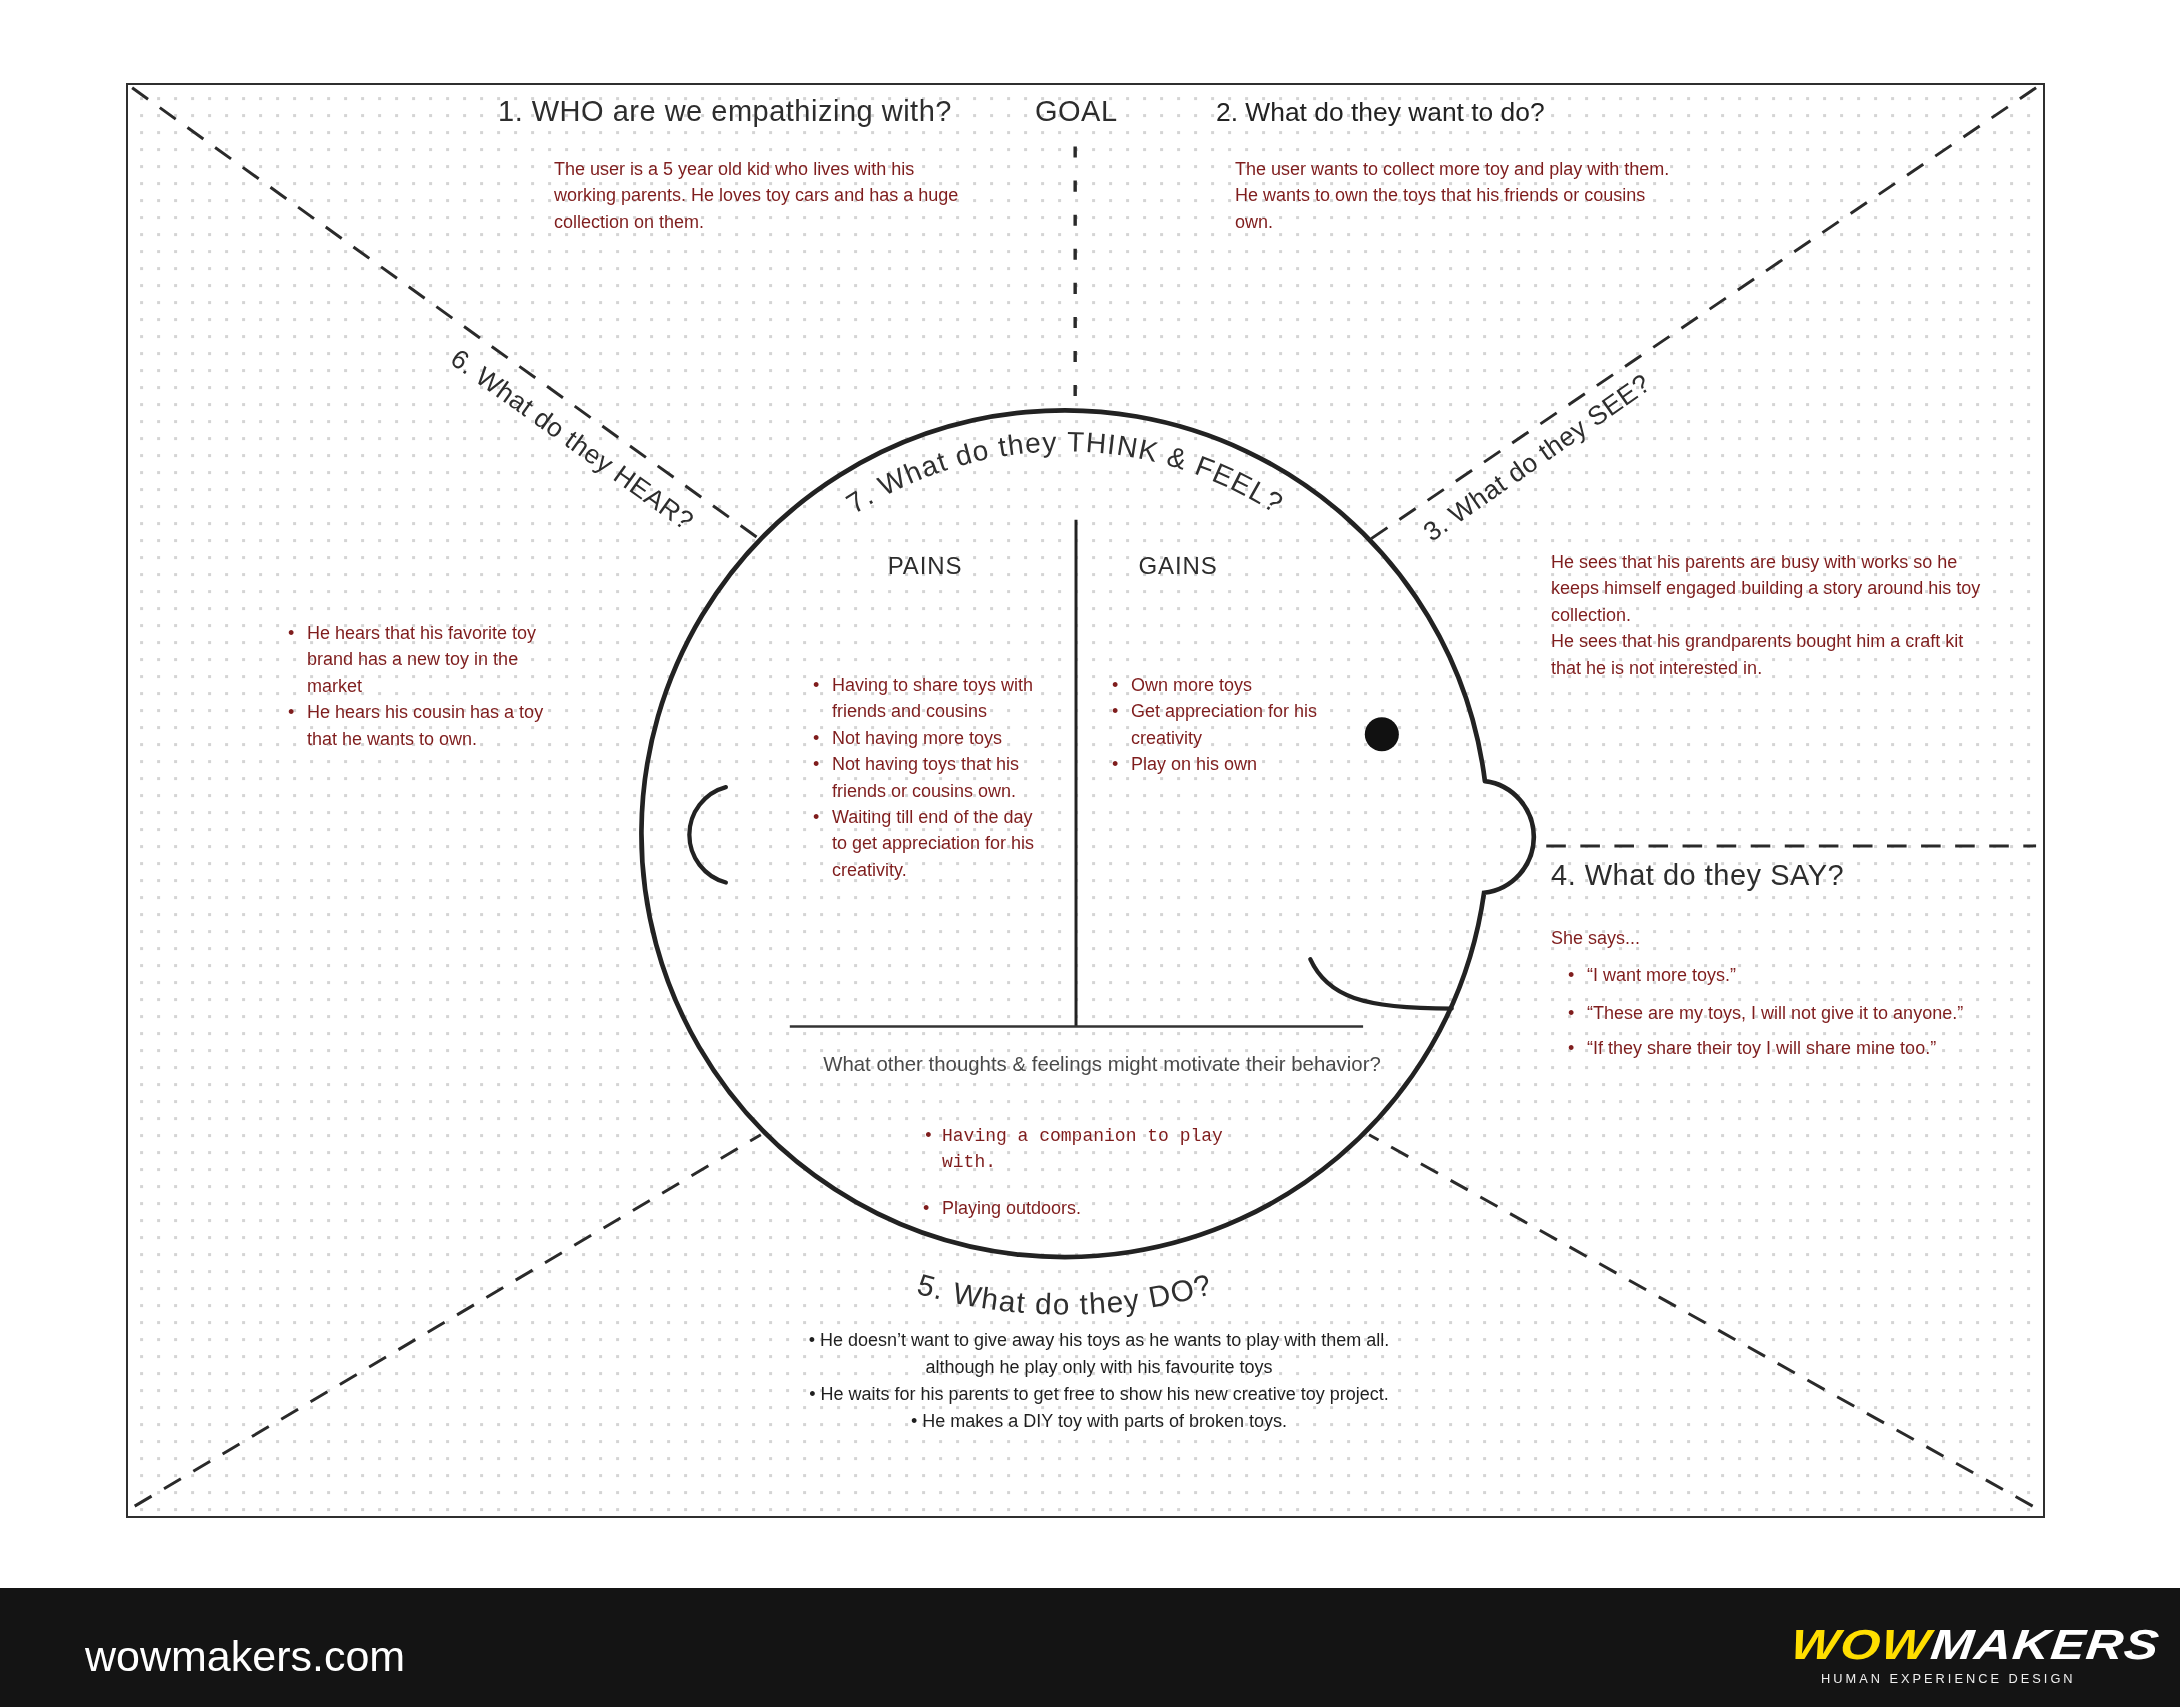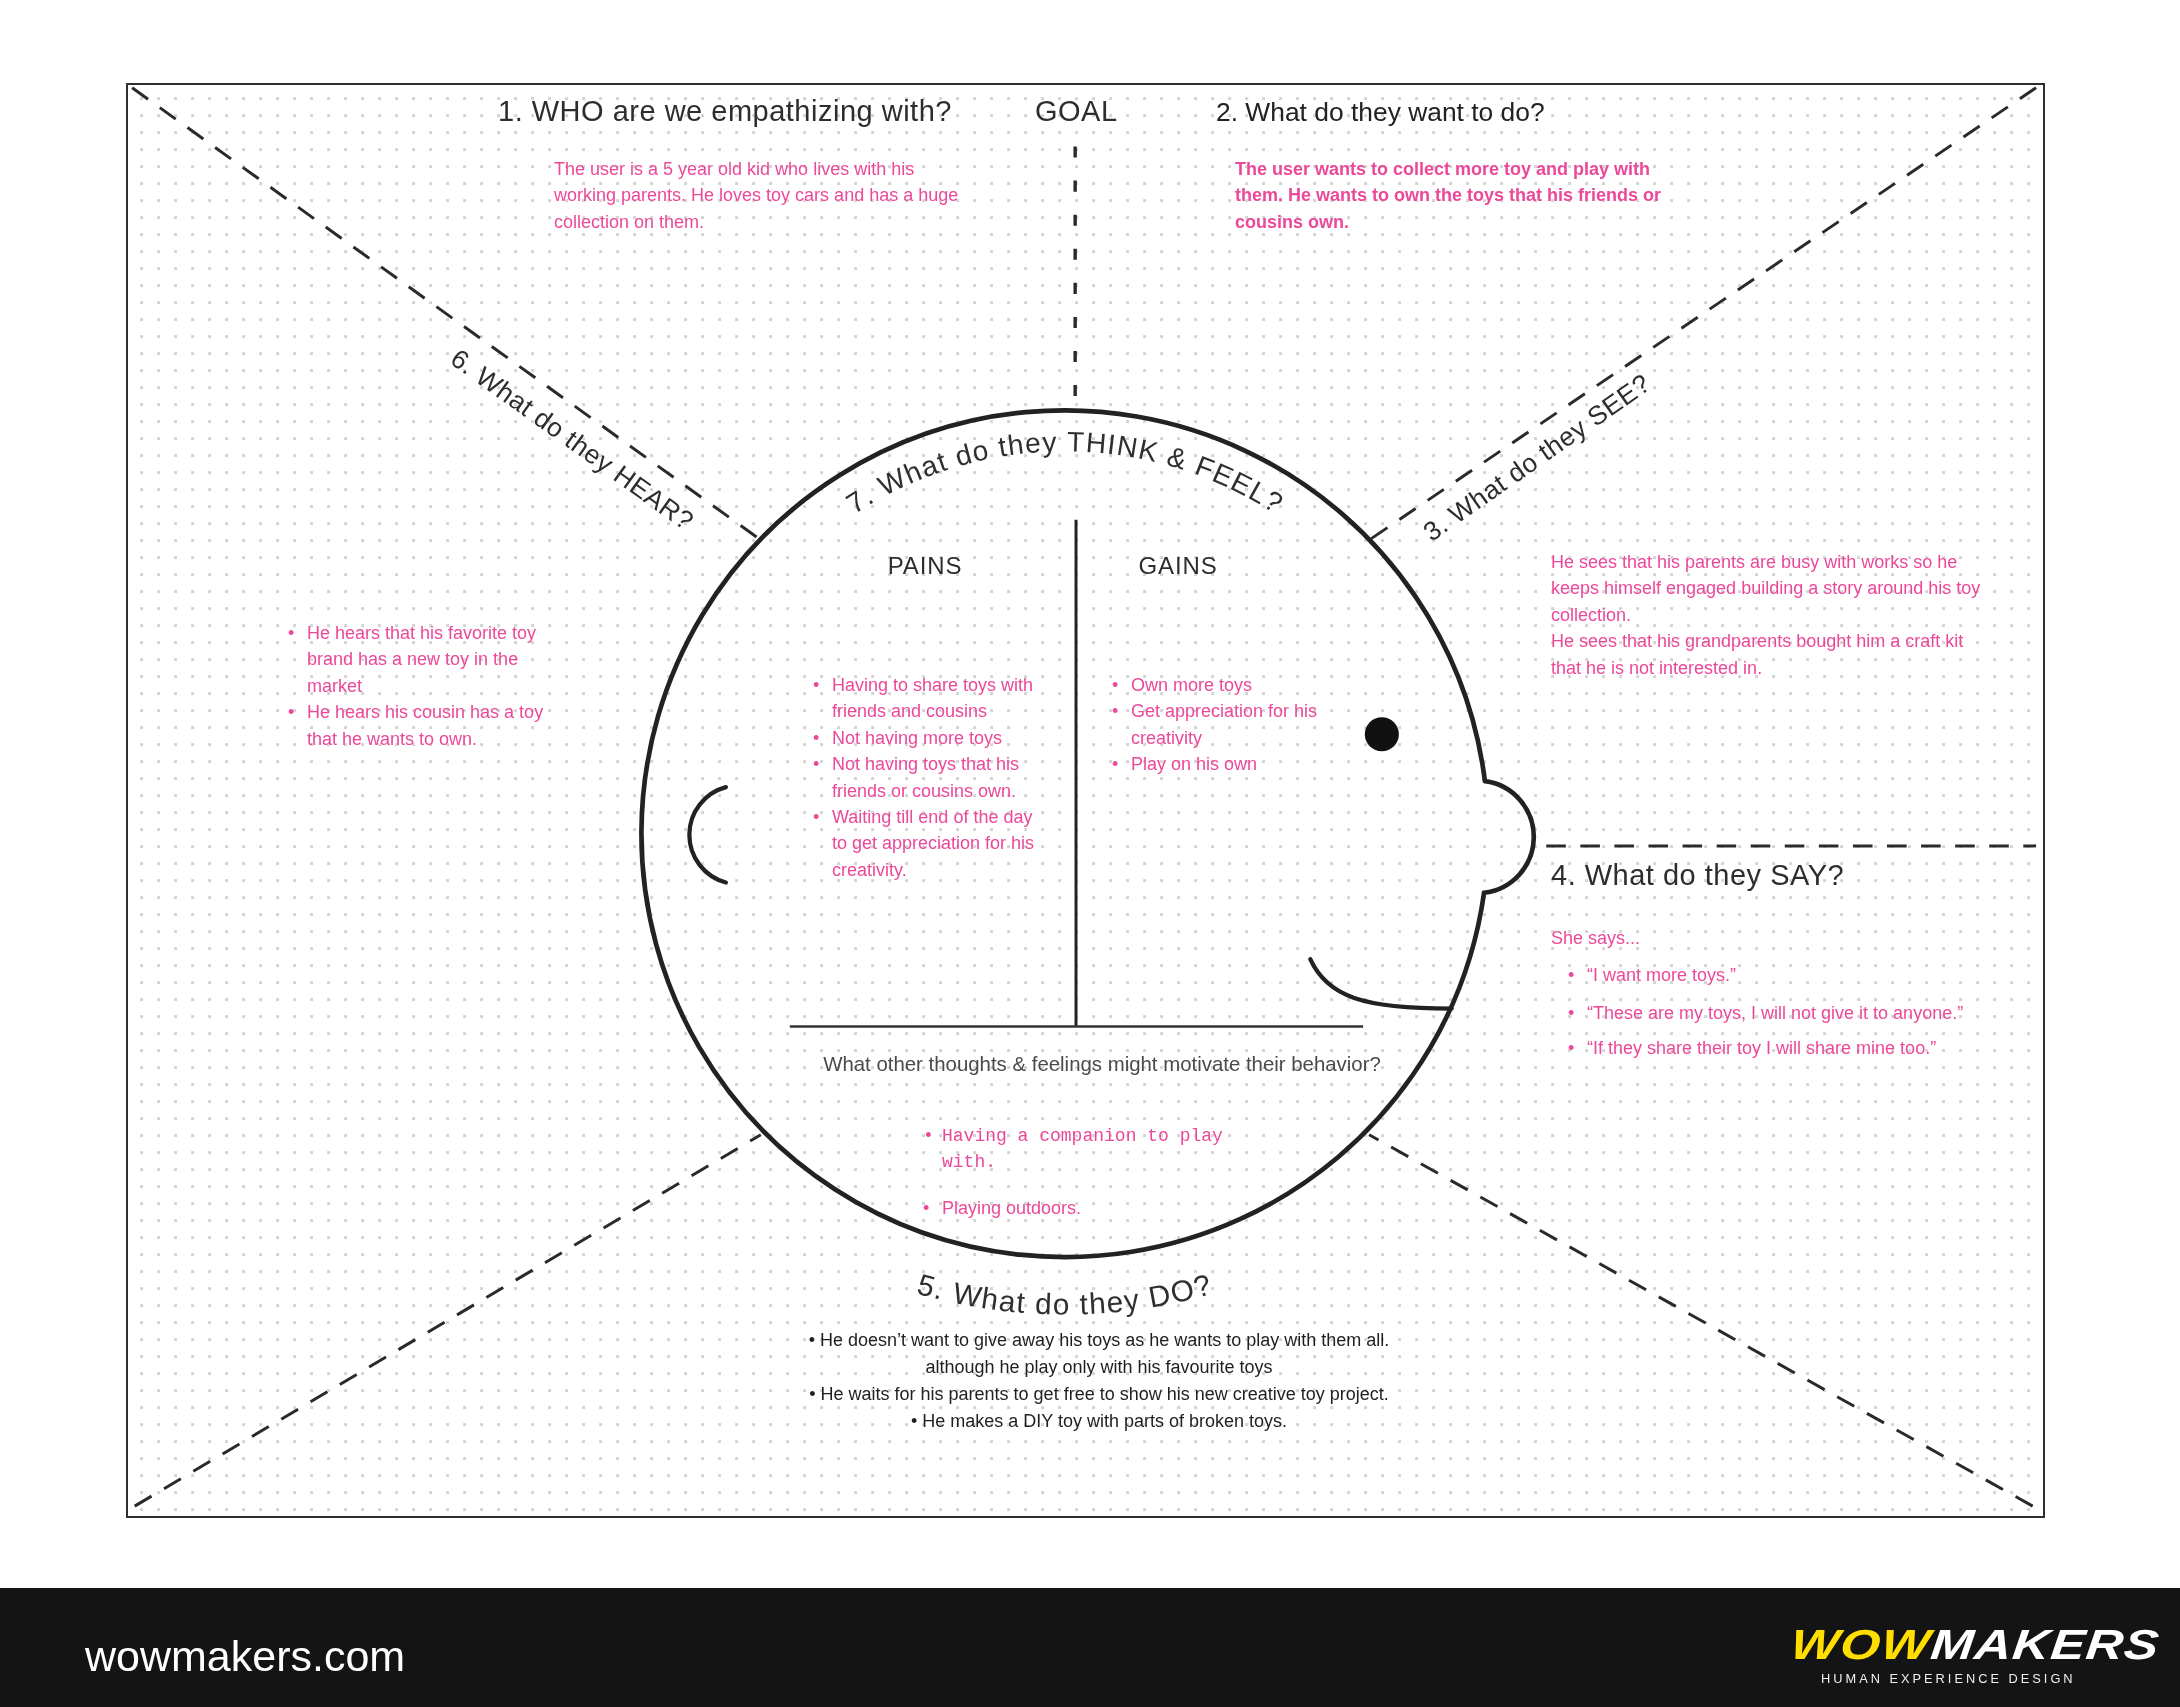--- a/index.html
+++ b/index.html
@@ -6,21 +6,21 @@
   .page{position:relative;width:2181px;height:1708px;background:#ffffff;overflow:hidden;
         font-family:"Liberation Sans",sans-serif;color:#1f1f1f;}
   .canvas{position:absolute;left:126px;top:83px;width:1915px;height:1431px;
           border:2.6px solid #2f2f2f;background:#ffffff;
           background-image:radial-gradient(circle,#d4d4d4 1.5px,rgba(0,0,0,0) 1.9px);
           background-size:17px 17px;background-position:5.1px 5.1px;}
   .overlay{position:absolute;left:0;top:0;width:2181px;height:1708px;pointer-events:none;}
   .abs{position:absolute;}
   .gtitle{font-size:29px;letter-spacing:0.5px;color:#2d2d2d;white-space:nowrap;}
   .htitle{font-size:26.4px;color:#222;white-space:nowrap;}
-  .body{font-size:18px;line-height:26.4px;color:#ec4899;}
+  .body{font-size:18px;line-height:26.4px;color:#7f1d1d;}
   .rot{transform-origin:center center;white-space:nowrap;}
   ul.blist{margin:0;padding:0;list-style:none;}
   ul.blist li{position:relative;padding-left:24px;margin:0;}
   ul.blist li::before{content:"•";position:absolute;left:5.1px;top:0;}
   .painlabel{font-size:24px;letter-spacing:0.9px;color:#2d2d2d;}
   .caption{font-size:20.4px;color:#4a4a4a;white-space:nowrap;}
   .doline{font-size:18px;line-height:27px;}
   .doline .bb::before{content:"•  ";}
   .footer{position:absolute;left:0;top:1588px;width:2181px;height:120px;background:#141414;}
   .site{position:absolute;left:85px;top:1632px;font-size:43px;color:#ffffff;}
@@ -72,21 +72,21 @@
     <text class="curvedtext2">
       <textPath href="#arcDo" startOffset="50%" text-anchor="middle">5. What do they DO?</textPath>
     </text>
   </svg>
 
   <div class="abs gtitle" style="left:498px;top:95px;">1. WHO are we empathizing with?</div>
   <div class="abs gtitle" style="left:1035px;top:95px;">GOAL</div>
   <div class="abs body" style="left:554px;top:156px;width:426px;">The user is a 5 year old kid who lives with his working parents. He loves toy cars and has a huge collection on them.</div>
 
   <div class="abs htitle" style="left:1216px;top:97px;">2. What do they want to do?</div>
-  <div class="abs body" style="left:1235px;top:156px;width:439px;font-weight:bold;">The user wants to collect  more toy and play with them. He wants to own the toys that his friends or cousins own.</div>
+  <div class="abs body" style="left:1235px;top:156px;width:439px;">The user wants to collect  more toy and play with them. He wants to own the toys that his friends or cousins own.</div>
 
   <div class="abs gtitle rot" style="left:1537px;top:458px;transform:translate(-50%,-50%) rotate(-35deg);font-size:26.4px;">3. What do they SEE?</div>
   <div class="abs body" style="left:1551px;top:549px;width:447px;">
     <div>He sees that his parents are busy with works so he keeps himself engaged building a story around his toy collection.</div>
     <div>He sees that his grandparents bought him a craft kit that he is not interested in.</div>
   </div>
 
   <div class="abs gtitle" style="left:1551px;top:859px;">4. What do they SAY?</div>
   <div class="abs body" style="left:1551px;top:925px;">She says...</div>
   <ul class="abs blist body" style="left:1563px;top:963px;width:477px;line-height:25.6px;">

